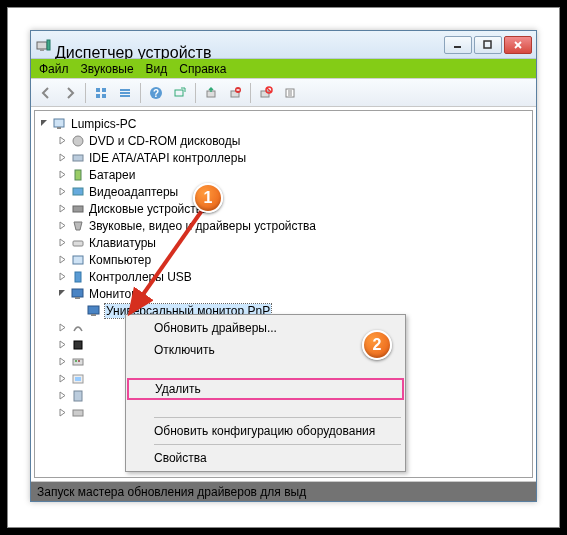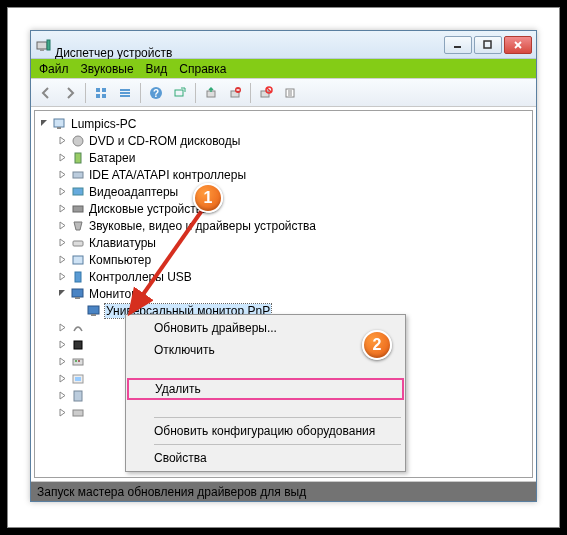--- a/index.html
+++ b/index.html
@@ -31,21 +31,21 @@
 }
 .titlebar {
   height: 28px;
   background: linear-gradient(#eaf3fb, #d7e6f5);
   border-bottom: 1px solid #b8c8d8;
   display: flex;
   align-items: center;
   padding: 0 4px;
 }
 .titlebar .icon { width: 16px; height: 16px; margin-right: 4px; }
-.titlebar .title { flex: 1; color: #000; font-size: 12px; margin-top: 16px; }
+.titlebar .title { flex: 1; color: #000; font-size: 16px; margin-top: 16px; }
 .winbtns { display: flex; gap: 2px; }
 .winbtn {
   width: 28px; height: 18px;
   border: 1px solid #8aa3bb;
   border-radius: 2px;
   display: flex; align-items: center; justify-content: center;
   background: linear-gradient(#f6fafd,#dce8f3);
   font-size: 10px;
 }
 .winbtn.close { background: linear-gradient(#f08b8b,#d64a3f); border-color:#b03a30; color:#fff; font-weight:bold; }
@@ -274,37 +274,37 @@
        <span class="nlabel">DVD и CD-ROM дисководы</span>
      </div>
           <div class="node" style="padding-left:20px">
        <span class="toggle">
               <svg width="9" height="9">
                 <path d="M2 1 L7 4.5 L2 8 Z" fill="none" stroke="#888"></path>
               </svg>
             </span>
        <span class="nicon">
               <svg width="16" height="16">
+                <rect x="3" y="5" width="10" height="6" fill="#bcd" stroke="#789"></rect>
+              </svg>
+            </span>
+       <span class="nlabel">IDE ATA/ATAPI контроллеры</span>
+     </div>
+          <div class="node" style="padding-left:20px">
+       <span class="toggle">
+              <svg width="9" height="9">
+                <path d="M2 1 L7 4.5 L2 8 Z" fill="none" stroke="#888"></path>
+              </svg>
+            </span>
+       <span class="nicon">
+              <svg width="16" height="16">
                 <rect x="5" y="3" width="6" height="10" fill="#9c6" stroke="#585"></rect>
               </svg>
             </span>
        <span class="nlabel">Батареи</span>
-     </div>
-          <div class="node" style="padding-left:20px">
-       <span class="toggle">
-              <svg width="9" height="9">
-                <path d="M2 1 L7 4.5 L2 8 Z" fill="none" stroke="#888"></path>
-              </svg>
-            </span>
-       <span class="nicon">
-              <svg width="16" height="16">
-                <rect x="3" y="5" width="10" height="6" fill="#bcd" stroke="#789"></rect>
-              </svg>
-            </span>
-       <span class="nlabel">IDE ATA/ATAPI контроллеры</span>
      </div>
           <div class="node" style="padding-left:20px">
        <span class="toggle">
               <svg width="9" height="9">
                 <path d="M2 1 L7 4.5 L2 8 Z" fill="none" stroke="#888"></path>
               </svg>
             </span>
        <span class="nicon">
               <svg width="16" height="16">
                 <rect x="3" y="4" width="10" height="7" fill="#6ad" stroke="#489"></rect>

